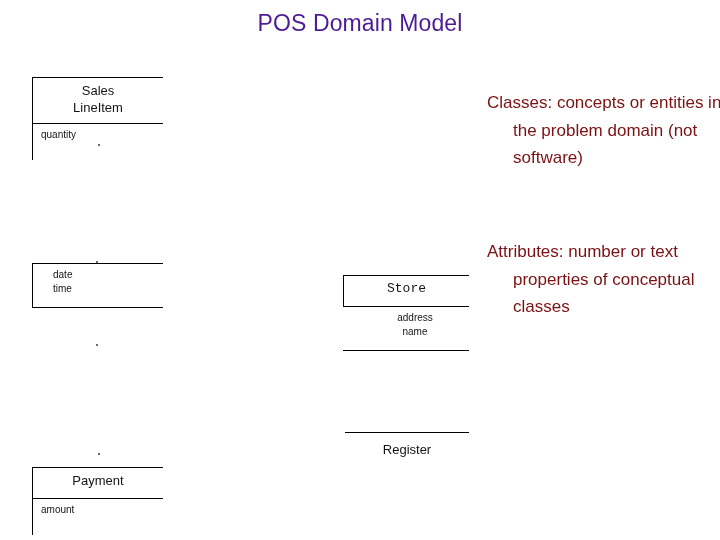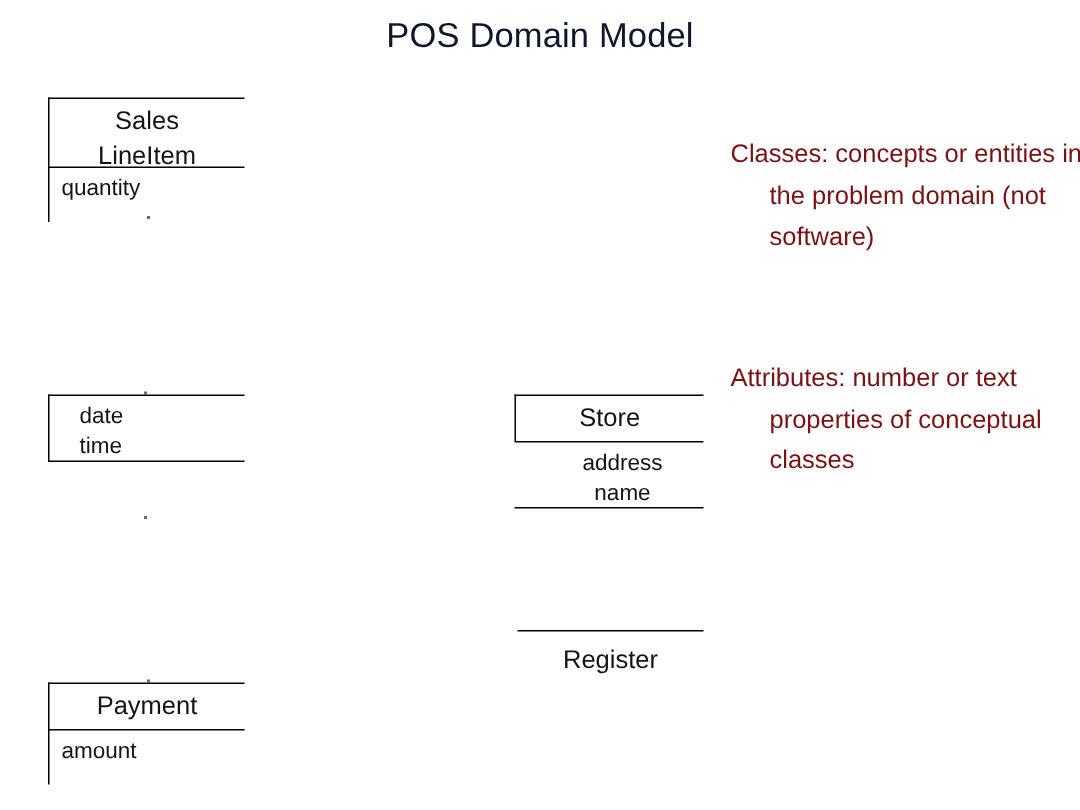--- a/index.html
+++ b/index.html
@@ -20,45 +20,46 @@
   
   .slide-title {
     position: absolute;
     left: 0;
     top: 10px;
     width: 720px;
     text-align: center;
     font-family: "Liberation Sans", sans-serif;
     font-size: 23px;
     font-weight: 400;
-    color: #0f172a;
+    color: #4c1d95;
     letter-spacing: 0.1px;
     white-space: nowrap;
   }
 
   
   .uml-class {
     position: absolute;
     box-sizing: border-box;
   }
   .uml-name {
     box-sizing: border-box;
     text-align: center;
     font-family: "Liberation Sans", sans-serif;
-    font-size: 17px;
+    font-size: 13px;
     font-weight: 400;
     color: #141414;
     line-height: 1.33;
     padding: 4px 2px 5px 2px;
+    margin-top: 12px;
   }
   .uml-attrs {
     box-sizing: border-box;
     text-align: left;
     font-family: "Liberation Sans", sans-serif;
-    font-size: 15px;
+    font-size: 10px;
     font-weight: 400;
     color: #141414;
     line-height: 1.35;
     padding: 4px 2px 4px 8px;
   }
   .uml-attrs .attr-line { display: block; white-space: nowrap; }
 
   
   .bd-t  { border-top:    1.6px solid #000000; }
   .bd-l  { border-left:   1.6px solid #000000; }
@@ -71,21 +72,21 @@
 
   #box-item { left: 343px; top: 72px; width: 126px; }
   #box-item .uml-name  { height: 31px; }
   #box-item .uml-attrs { height: 38px; }
 
   #box-sale { left: 32px;  top: 263px; width: 131px; }
   #box-sale .uml-name  { height: 31px; }
   #box-sale .uml-attrs { height: 45px; }
 
   #box-store { left: 343px; top: 263px; width: 126px; }
-  #box-store .uml-name  { height: 31px; }
+  #box-store .uml-name  { height: 31px; font-family: Liberation Mono, monospace; }
   #box-store .uml-attrs { height: 45px; text-align: center; }
 
   #box-register { left: 345px; top: 420px; width: 124px; }
   #box-register .uml-name { height: 30px; padding-top: 8px; }
 
   #box-payment { left: 32px;  top: 455px; width: 131px; }
   #box-payment .uml-name  { height: 31px; }
   #box-payment .uml-attrs { height: 37px; }
 
   

